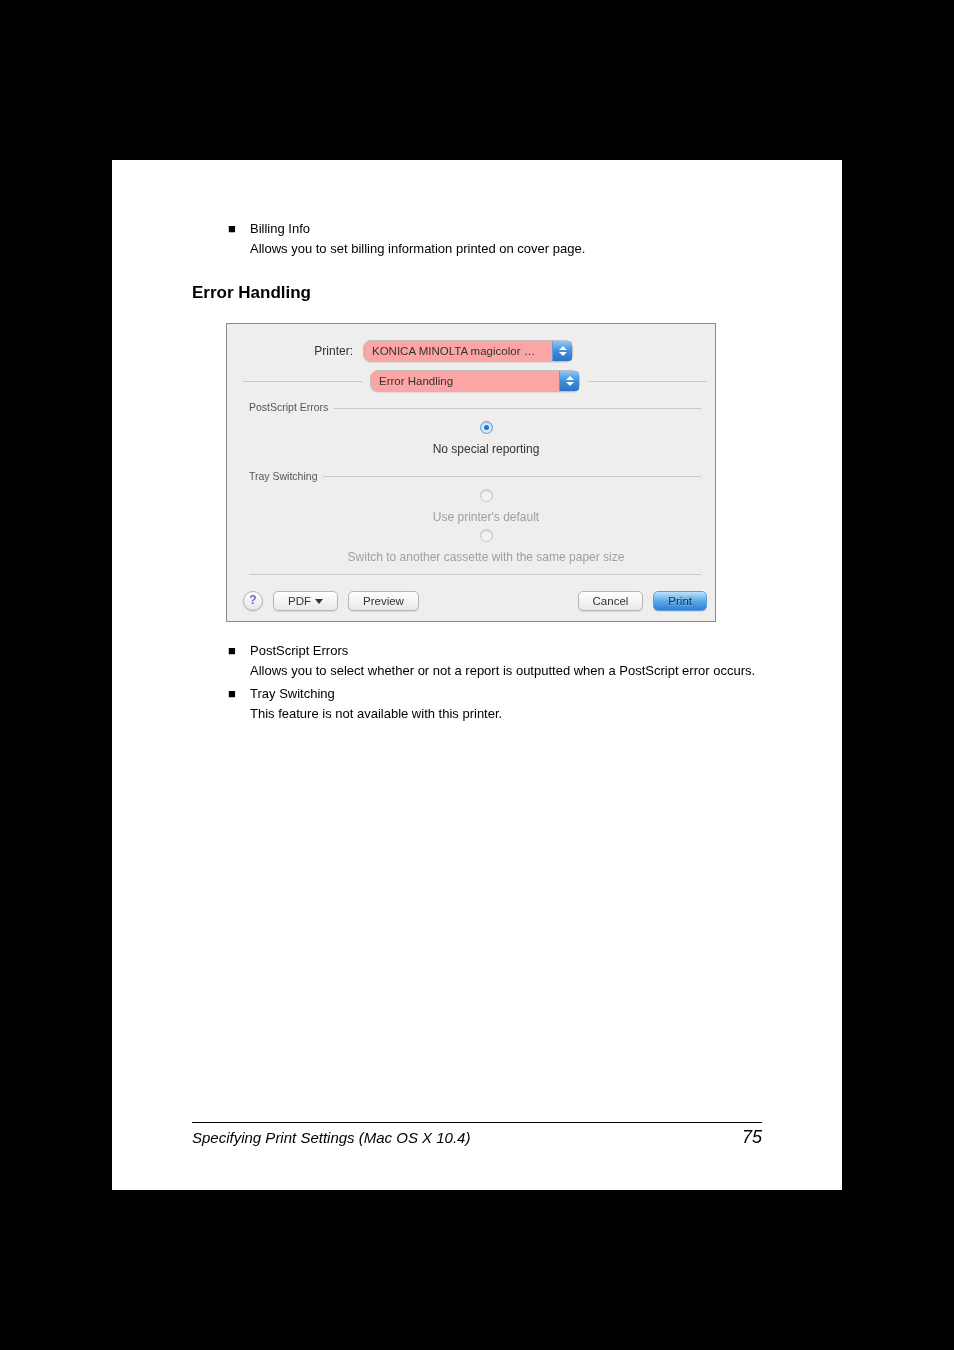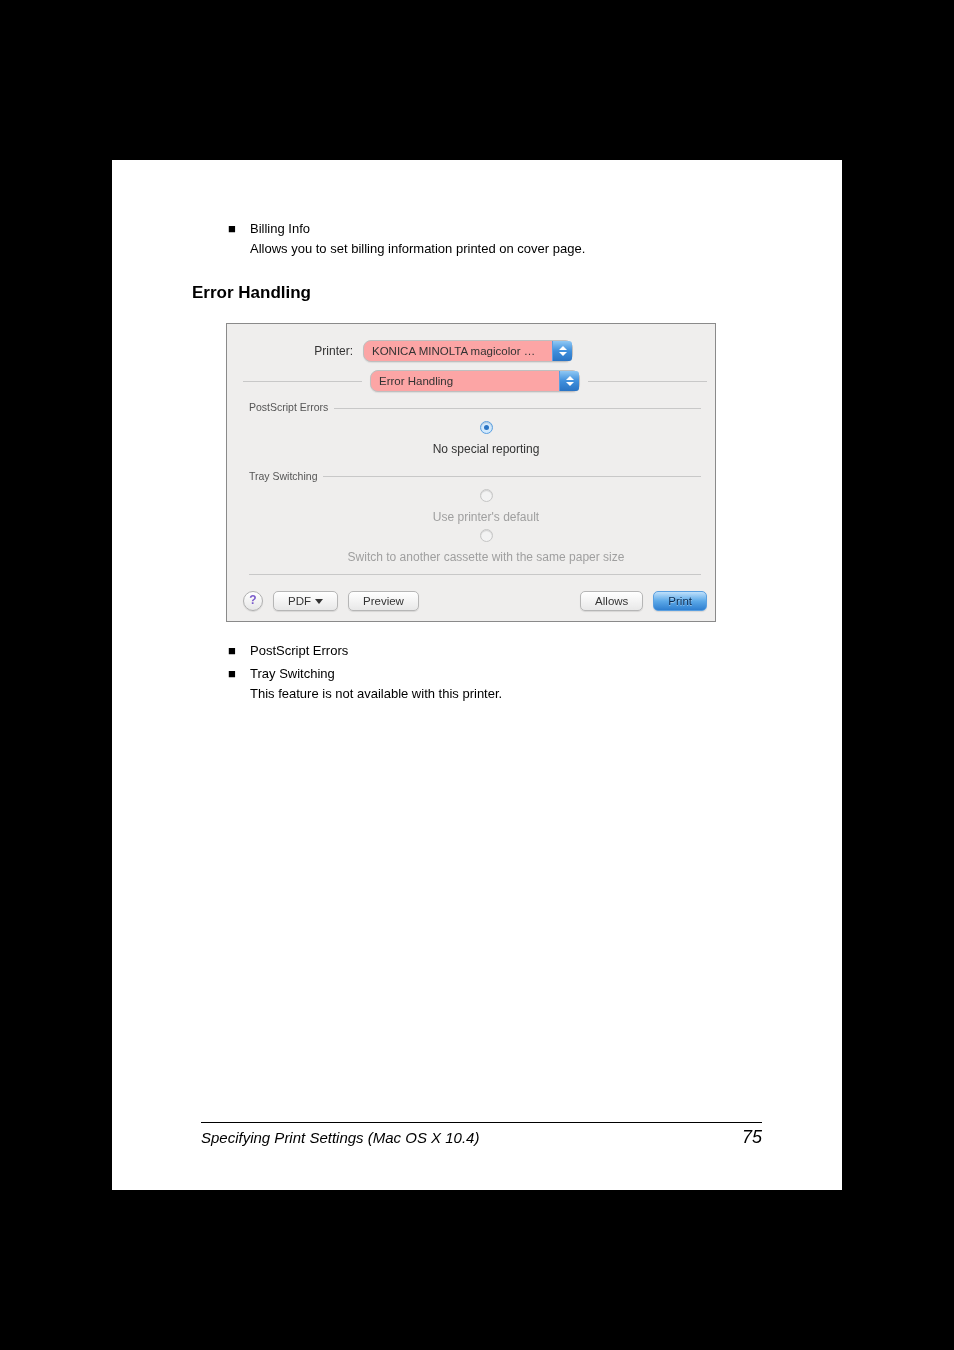--- a/index.html
+++ b/index.html
@@ -241,21 +241,21 @@
     border-right:4px solid transparent;
     border-top:5px solid #333;
     margin-left:4px;
   }
 
   .spacer { flex:1; }
 
   
   .footer {
     position: absolute;
-    left: 89px; right: 80px; bottom: 42px;
+    left: 80px; right: 80px; bottom: 42px;
   }
   .footer-line {
     border-top: 1px solid #000;
     margin-bottom: 4px;
   }
   .footer-row {
     display:flex; justify-content: space-between;
     align-items: baseline;
   }
   .footer-title {
@@ -341,32 +341,33 @@
         </div>
         <div class="mac-btn">
           <span>PDF</span>
           <span class="disclosure"></span>
         </div>
         <div class="mac-btn">
           <span>Preview</span>
         </div>
         <div class="spacer"></div>
         <div class="mac-btn">
-          <span>Allows</span>
+          <span>Cancel</span>
         </div>
         <div class="mac-btn primary">
           <span>Print</span>
         </div>
       </div>
     </div>
 
     <div class="list-row">
       <div class="list-marker">■</div>
       <div class="list-body">
         <p class="item-title">PostScript Errors</p>
+        <p class="item-desc">Allows you to select whether or not a report is outputted when a Post­Script error occurs.</p>
       </div>
     </div>
 
     <div class="list-row" style="margin-top:4px;">
       <div class="list-marker">■</div>
       <div class="list-body">
         <p class="item-title">Tray Switching</p>
         <p class="item-desc">This feature is not available with this printer.</p>
       </div>
     </div>

